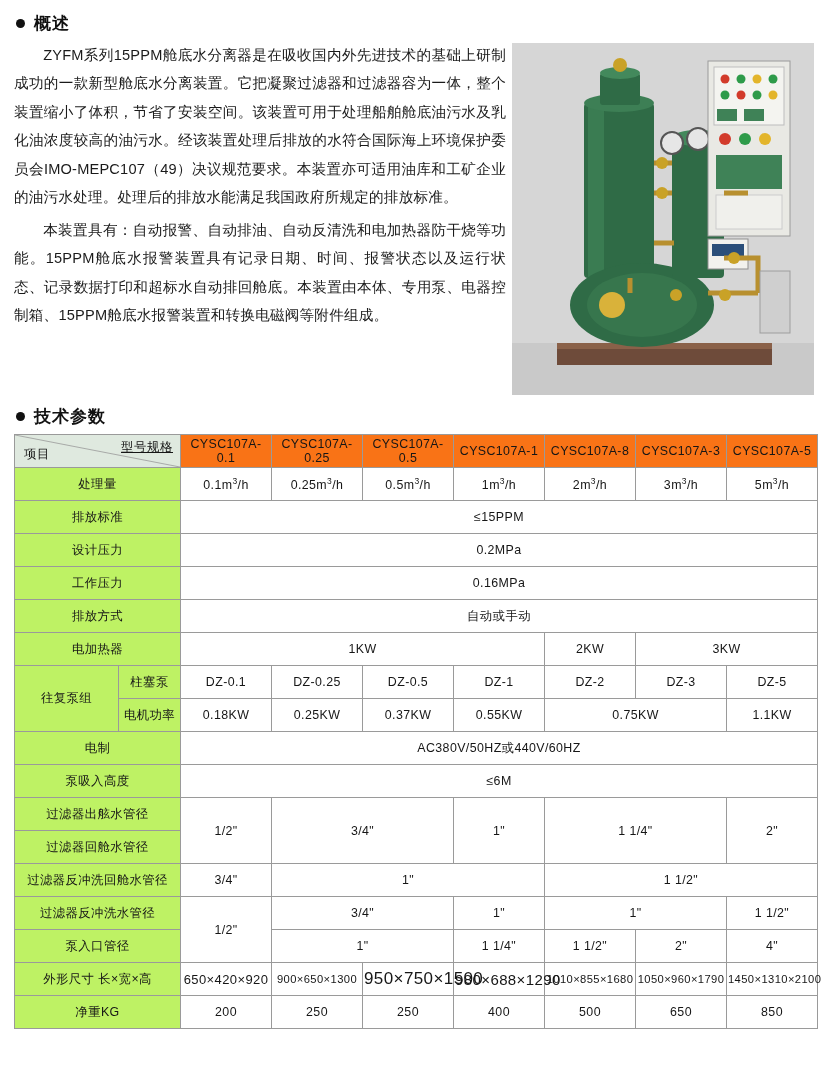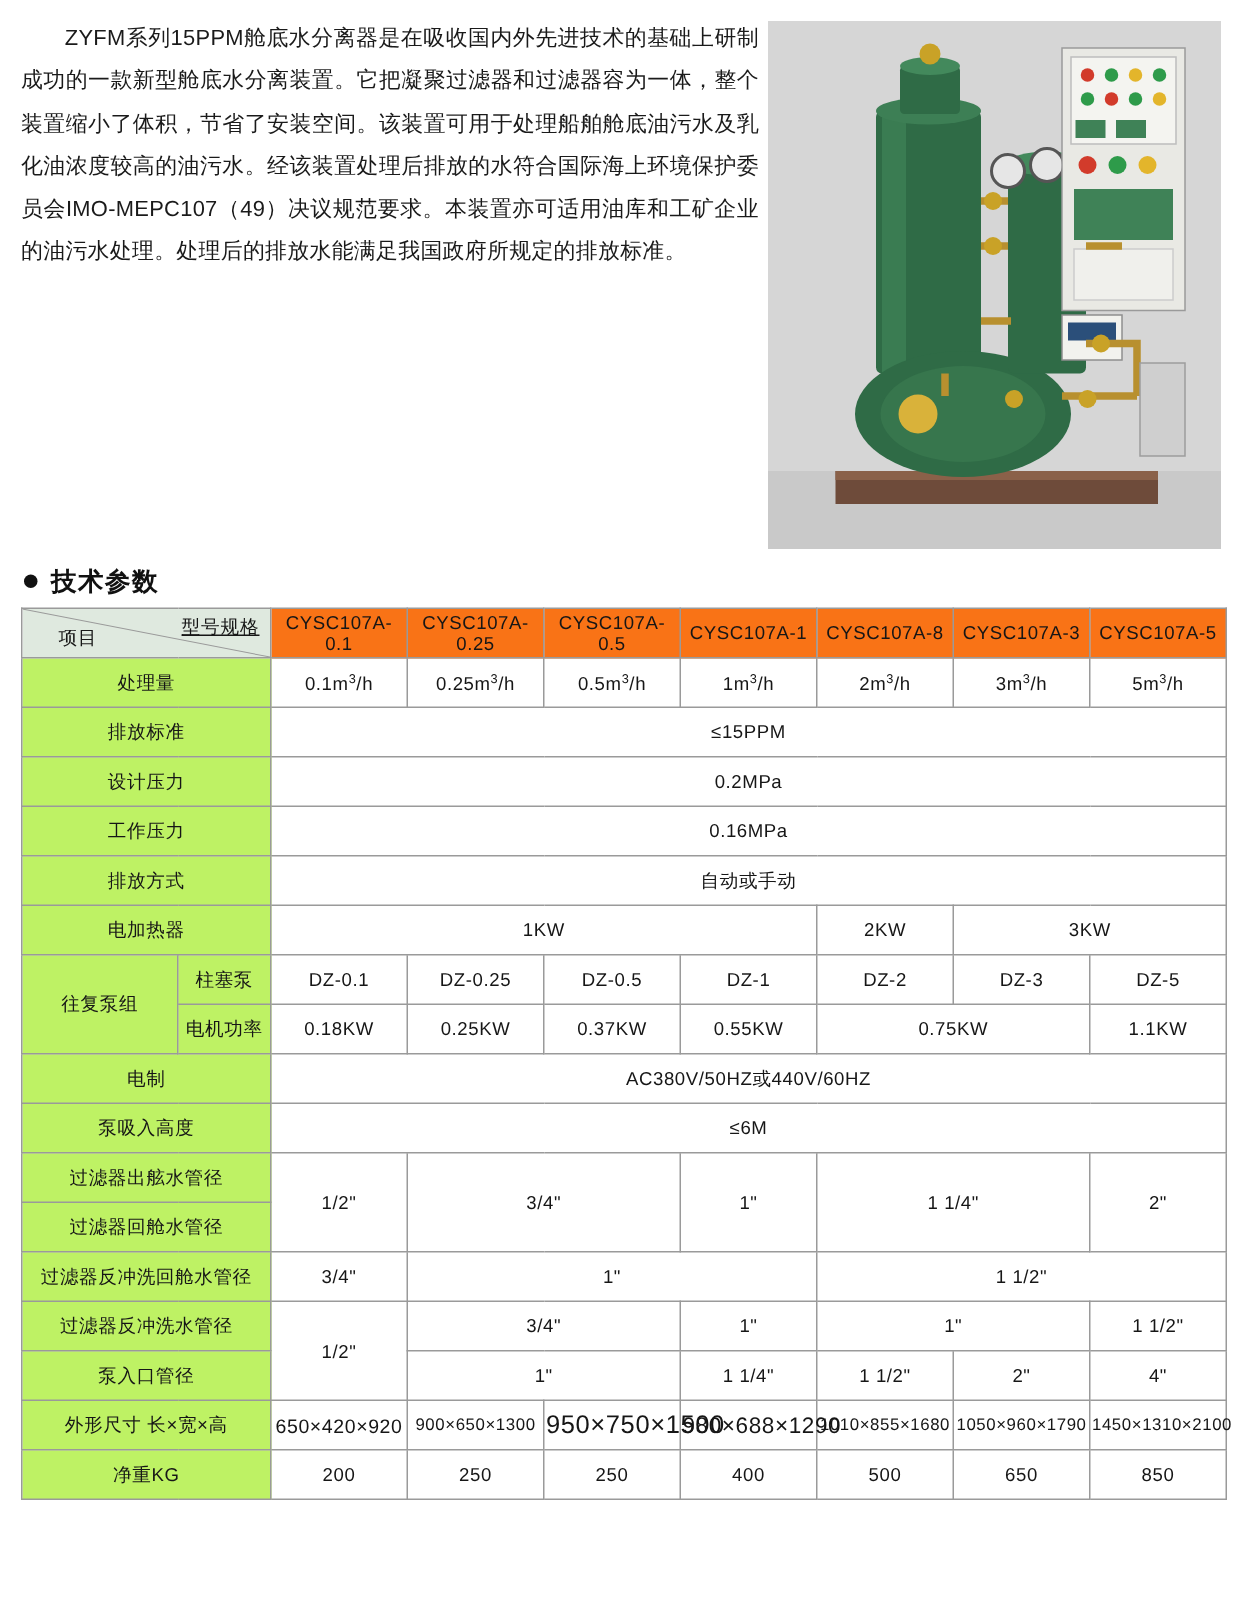--- a/index.html
+++ b/index.html
@@ -114,37 +114,42 @@
   .corner .tr {
     position: absolute;
     right: 7px;
     top: 4px;
     font-size: 12.4px;
     letter-spacing: 0.6px;
     text-decoration: underline;
   }
   .corner .bl {
     position: absolute;
-    left: 24px;
+    left: 9px;
     bottom: 4px;
     font-size: 12.4px;
     letter-spacing: 0.6px;
   }
   sup { font-size: 8.5px; vertical-align: super; }
   .unitcell { white-space: nowrap; }
 </style>
 </head>
 <body>
 
 <div class="page">
 
+  <div class="section-head">
+    <span class="bullet"></span>
+    <span class="section-title">概述</span>
+  </div>
 
   <div class="overview-wrap">
     <div class="overview-text">
       <p>ZYFM系列15PPM舱底水分离器是在吸收国内外先进技术的基础上研制成功的一款新型舱底水分离装置。它把凝聚过滤器和过滤器容为一体，整个装置缩小了体积，节省了安装空间。该装置可用于处理船舶舱底油污水及乳化油浓度较高的油污水。经该装置处理后排放的水符合国际海上环境保护委员会IMO-MEPC107（49）决议规范要求。本装置亦可适用油库和工矿企业的油污水处理。处理后的排放水能满足我国政府所规定的排放标准。</p>
+      <p>本装置具有：自动报警、自动排油、自动反清洗和电加热器防干烧等功能。15PPM舱底水报警装置具有记录日期、时间、报警状态以及运行状态、记录数据打印和超标水自动排回舱底。本装置由本体、专用泵、电器控制箱、15PPM舱底水报警装置和转换电磁阀等附件组成。</p>
     </div>
 
     <div class="photo">
       <svg viewBox="0 0 302 352" width="302" height="352">
         <rect x="0" y="0" width="302" height="352" fill="#d6d6d6"></rect>
         <rect x="0" y="300" width="302" height="52" fill="#c9c9c9"></rect>
 
         <rect x="45" y="300" width="215" height="22" fill="#6e4b3a"></rect>
         <rect x="45" y="300" width="215" height="6" fill="#8a6149"></rect>
 

